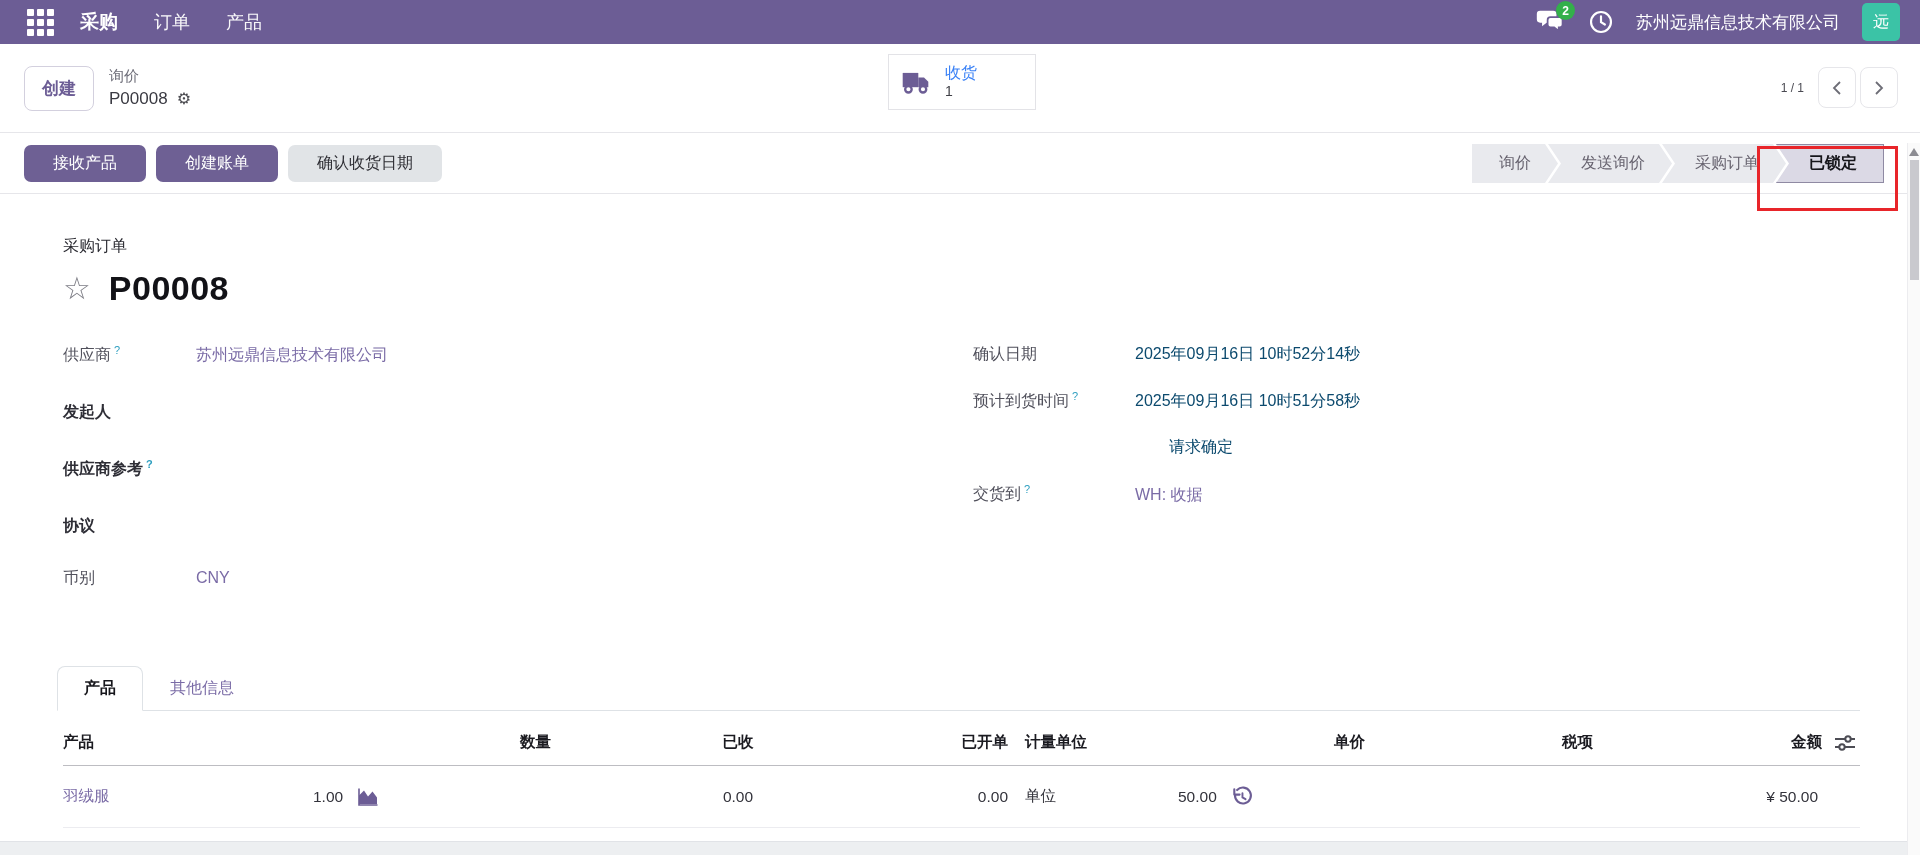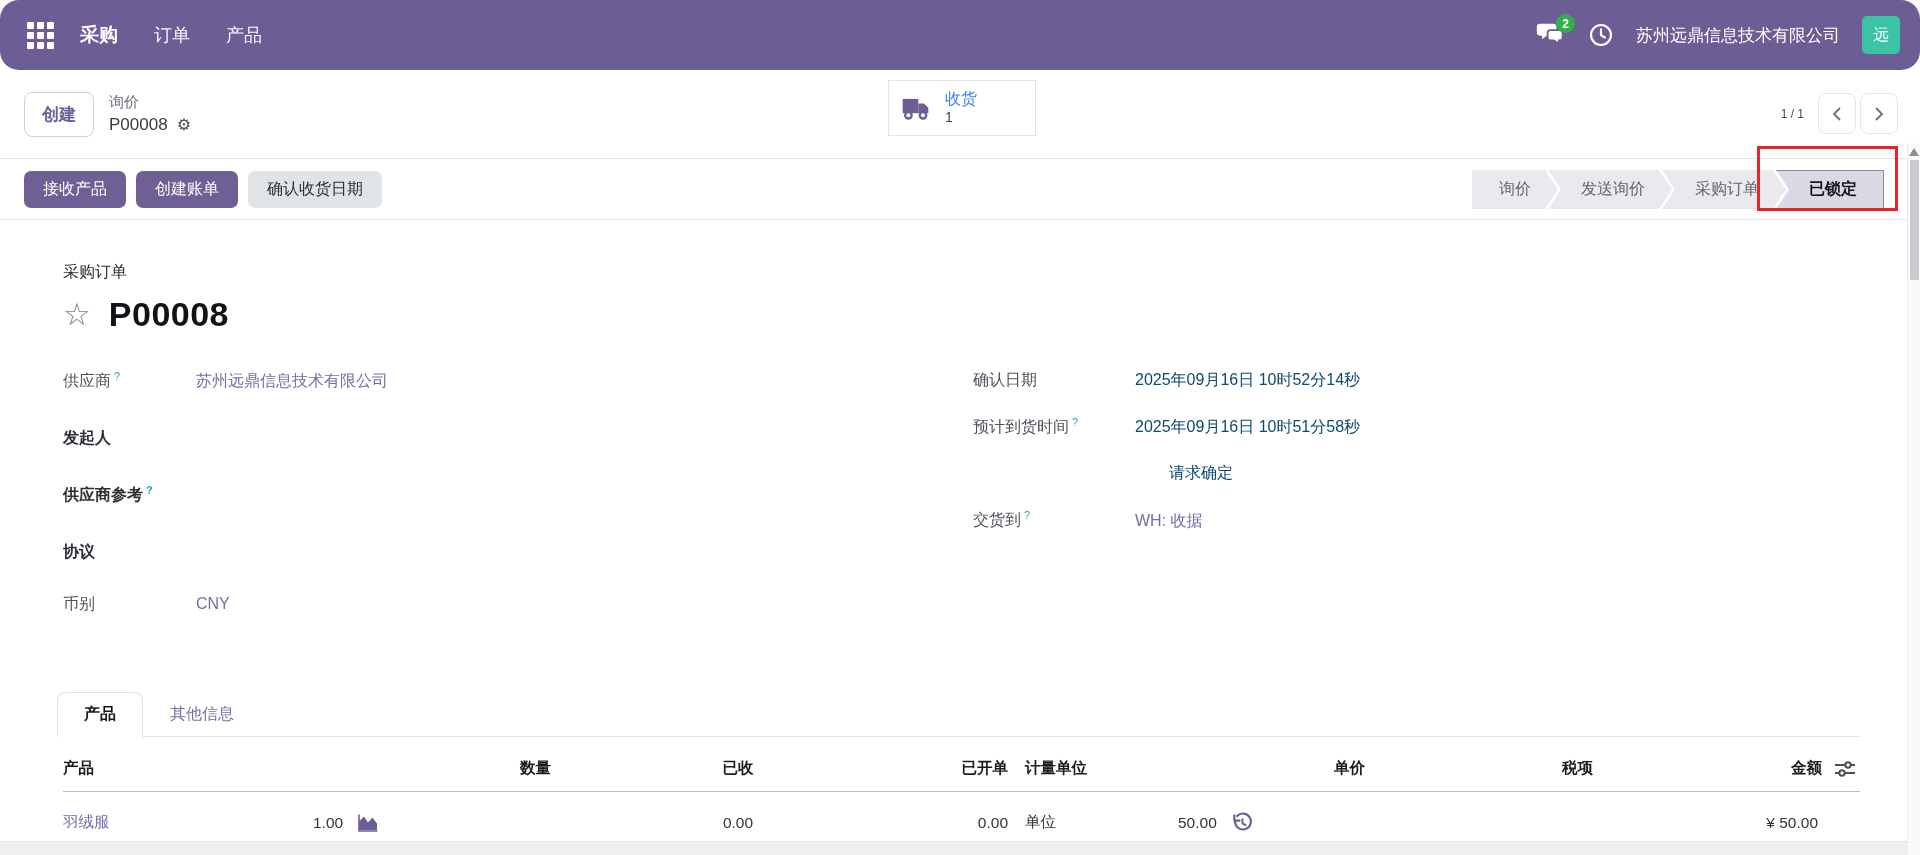--- a/index.html
+++ b/index.html
@@ -4,22 +4,22 @@
 <style>
   * { box-sizing: border-box; margin: 0; padding: 0; }
   html,body { width:1920px; height:855px; overflow:hidden; }
   body {
     font-family:"Liberation Sans","DejaVu Sans",sans-serif;
     background:#ffffff; color:#33333b; position:relative;
   }
 
   
   .navbar {
-    height:70px; background:#6c5d95; display:flex; align-items:center;
-    padding:0 20px; color:#fff; gap:4px;border-radius:19px;
+    height:44px; background:#6c5d95; display:flex; align-items:center;
+    padding:0 20px; color:#fff; gap:4px;
   }
   .apps-btn { width:40px; height:40px; display:flex; align-items:center; justify-content:center; cursor:pointer; }
   .grid3 { display:grid; grid-template-columns:repeat(3,7px); grid-auto-rows:7px; gap:3px; }
   .grid3 span { background:#fff; border-radius:1px; }
   .nav-app { font-size:19px; font-weight:700; padding:0 16px; }
   .nav-item { font-size:18px; padding:0 16px; opacity:.96; }
   .nav-right { margin-left:auto; display:flex; align-items:center; gap:22px; }
   .msg-wrap { position:relative; width:30px; height:26px; }
   .badge {
     position:absolute; top:-8px; right:-9px; min-width:19px; height:19px;
@@ -63,21 +63,21 @@
     width:38px; height:41px; background:#fff; border:1px solid #e6e6ea; border-radius:8px;
     display:flex; align-items:center; justify-content:center; cursor:pointer;
   }
 
   
   .action-bar {
     height:61px; background:#fff; border-bottom:1px solid #e6e6ea;
     display:flex; align-items:center; padding:0 24px; gap:10px; position:relative;
   }
   .btn {
-    height:37px; padding:0 19px; border:none; border-radius:7px; font-size:16px;
+    height:37px; padding:0 29px; border:none; border-radius:7px; font-size:16px;
     font-weight:500; cursor:pointer; font-family:inherit;
   }
   .btn-primary { background:#6e6094; color:#fff; }
   .btn-secondary { background:#e1e4e7; color:#2f2f35; }
 
   .statusbar { position:absolute; right:36px; top:11px; height:39px; display:flex; }
   .step {
     display:flex; align-items:center; padding:0 27px 0 33px; font-size:16px;
     color:#67636f; background:#e9eaee; cursor:pointer; white-space:nowrap;
     clip-path:polygon(0 0, calc(100% - 13px) 0, 100% 50%, calc(100% - 13px) 100%, 0 100%, 13px 50%);

